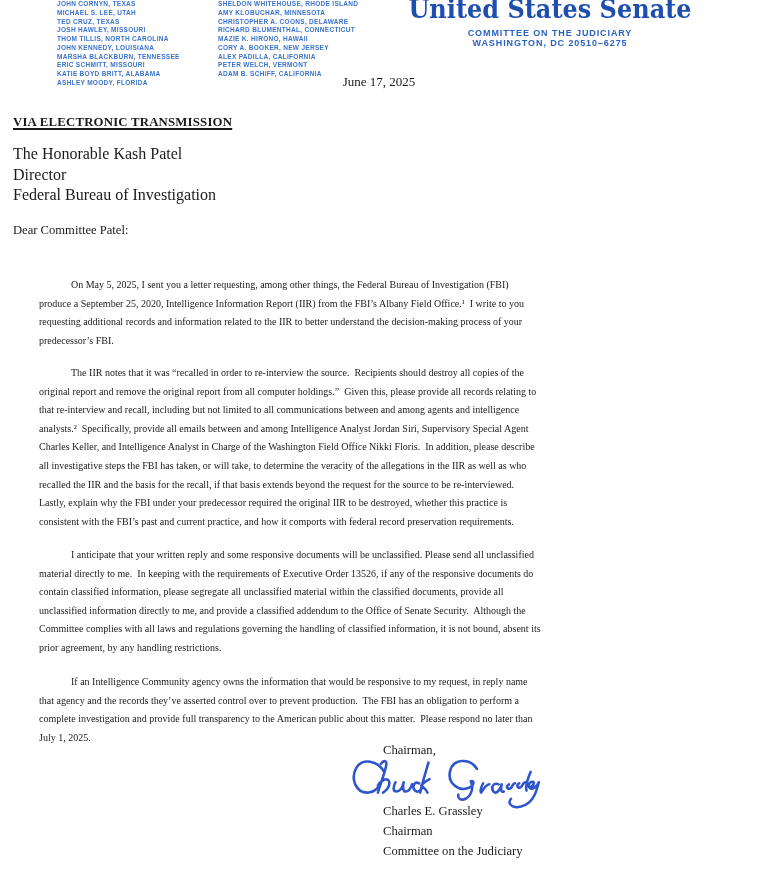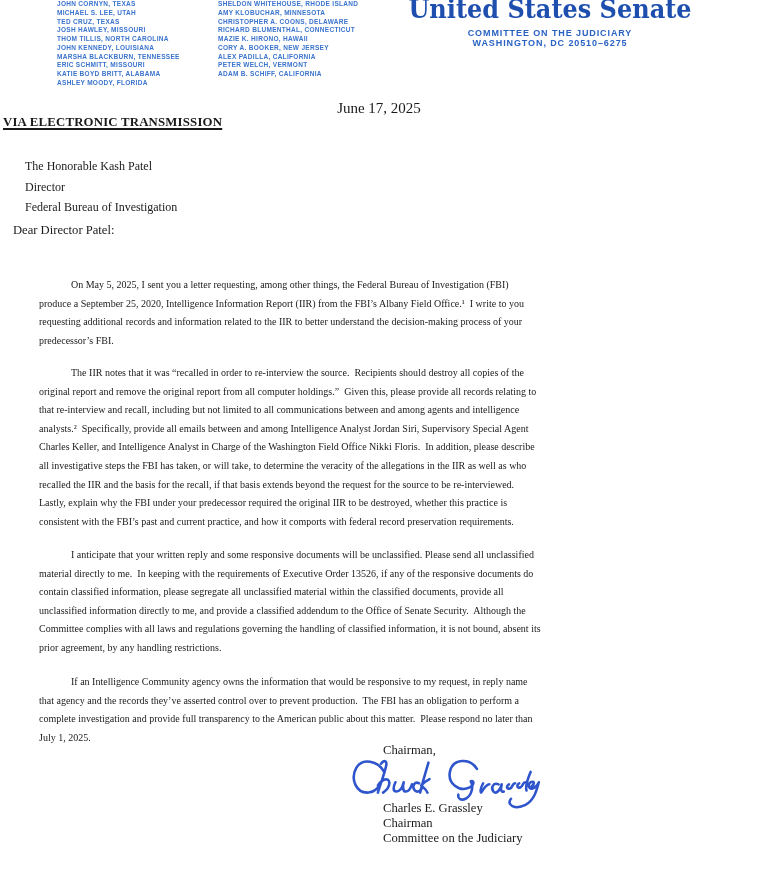--- a/index.html
+++ b/index.html
@@ -55,43 +55,43 @@
     color: #2a62c4;
     white-space: nowrap;
   }
   .committee-line { margin-top: 7px; }
   .address-line   { margin-top: 0; }
 
   
   .date {
     position: absolute;
     left: 0;
-    top: 100px;
+    top: 74px;
     width: 758px;
     text-align: center;
-    font-size: 15px;
+    font-size: 13px;
   }
   .via {
     position: absolute;
-    left: 3px;
+    left: 13px;
     top: 115px;
     font-size: 12.8px;
     font-weight: 700;
     text-decoration: underline;
     text-decoration-thickness: 1.5px;
     text-underline-offset: 2px;
     letter-spacing: 0.2px;
   }
   .recipient {
     position: absolute;
     left: 13px;
     top: 144px;
-    margin: 12px;
+    margin: 0;
     font-family: inherit;
-    font-size: 12px;
+    font-size: 16px;
     line-height: 20.5px;
     white-space: pre;
   }
   .salutation {
     position: absolute;
     left: 13px;
     top: 223px;
     font-size: 12.6px;
   }
   .para {
@@ -131,21 +131,21 @@
     stroke-linecap: round;
     stroke-linejoin: round;
   }
   .signer {
     position: absolute;
     left: 383px;
     top: 801px;
     margin: 0;
     font-family: inherit;
     font-size: 12.6px;
-    line-height: 15px;
+    line-height: 20px;
     white-space: pre;
   }
 </style>
 </head>
 <body>
 
 <div class="page">
 
   <pre class="roster left">JOHN CORNYN, TEXAS
 MICHAEL S. LEE, UTAH
@@ -174,21 +174,21 @@
   </div>
 
   <div class="date">June 17, 2025</div>
 
   <div class="via">VIA ELECTRONIC TRANSMISSION</div>
 
   <pre class="recipient">The Honorable Kash Patel
 Director
 Federal Bureau of Investigation</pre>
 
-  <div class="salutation">Dear Director Patel:</div>
+  <div class="salutation">Dear Committee Patel:</div>
 
   <pre class="para p1">On May 5, 2025, I sent you a letter requesting, among other things, the Federal Bureau of Investigation (FBI)
 produce a September 25, 2020, Intelligence Information Report (IIR) from the FBI’s Albany Field Office.¹  I write to you
 requesting additional records and information related to the IIR to better understand the decision-making process of your
 predecessor’s FBI.</pre>
   <pre class="para p2">The IIR notes that it was “recalled in order to re-interview the source.  Recipients should destroy all copies of the
 original report and remove the original report from all computer holdings.”  Given this, please provide all records relating to
 that re-interview and recall, including but not limited to all communications between and among agents and intelligence
 analysts.²  Specifically, provide all emails between and among Intelligence Analyst Jordan Siri, Supervisory Special Agent
 Charles Keller, and Intelligence Analyst in Charge of the Washington Field Office Nikki Floris.  In addition, please describe

